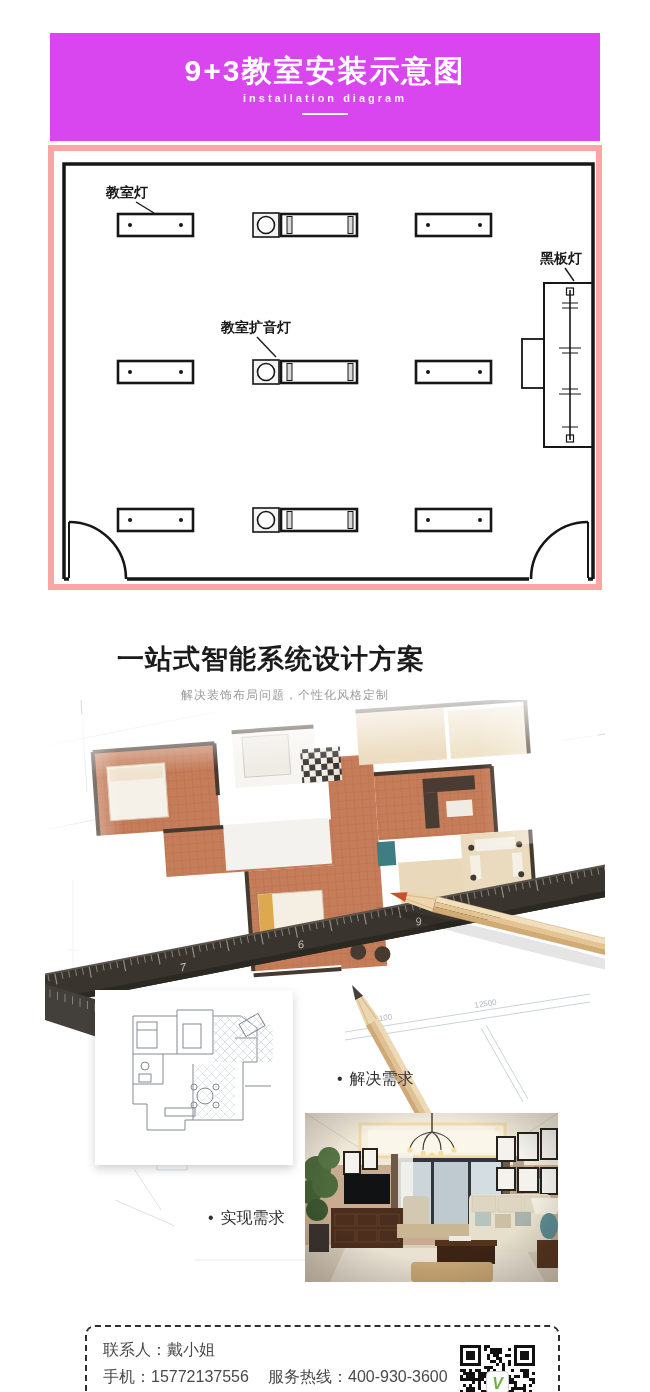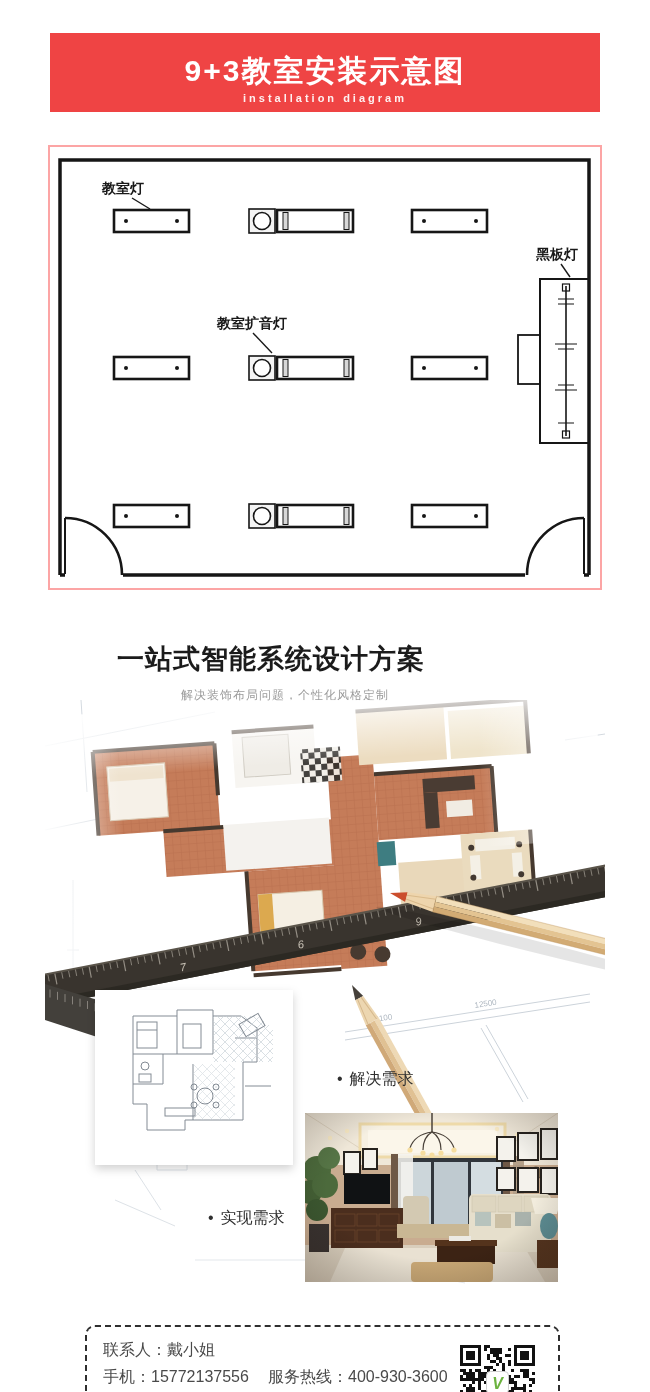--- a/index.html
+++ b/index.html
@@ -1,26 +1,26 @@
 <!DOCTYPE html>
 <html><head>
 <meta charset="utf-8">
 <style>
   html,body{margin:0;padding:0;}
   body{width:650px;height:1392px;position:relative;overflow:hidden;background:#ffffff;
        font-family:"Liberation Sans",sans-serif;}
   .abs{position:absolute;}
   
-  .banner{left:50px;top:33px;width:550px;height:79px;background:#ef4444;text-align:center;}
+  .banner{left:50px;top:33px;width:550px;height:108px;background:#d946ef;text-align:center;}
   .banner h1{margin:0;padding-top:21px;font-size:30px;line-height:34px;color:#ffffff;
              font-weight:bold;letter-spacing:2px;}
   .banner .sub{margin-top:4px;font-size:11px;color:rgba(255,255,255,.92);letter-spacing:3px;font-weight:bold;}
   .banner .uline{width:46px;height:2px;background:#ffffff;margin:9px auto 0;}
   
-  .diagram-card{left:48px;top:145px;width:554px;height:445px;background:#fff;border:2px solid #fca5a5;box-sizing:border-box;}
+  .diagram-card{left:48px;top:145px;width:554px;height:445px;background:#fff;border:6px solid #fca5a5;box-sizing:border-box;}
   
   .sec-title{left:0;top:641px;width:542px;text-align:center;font-size:27px;font-weight:bold;color:#1b1b1b;letter-spacing:1px;}
   .sec-sub{left:0;top:687px;width:570px;text-align:center;font-size:12px;color:#9c9c9c;letter-spacing:1px;}
   
   .contact-card{left:85px;top:1325px;width:475px;height:96px;border:2px dashed #2f2f2f;border-radius:10px;box-sizing:border-box;}
   .c-line{position:absolute;font-size:16px;color:#4a4a4a;white-space:nowrap;}
   .qr{left:460px;top:1345px;width:75px;height:75px;}
   text{font-family:"Liberation Sans",sans-serif;}
 </style>
 </head>

